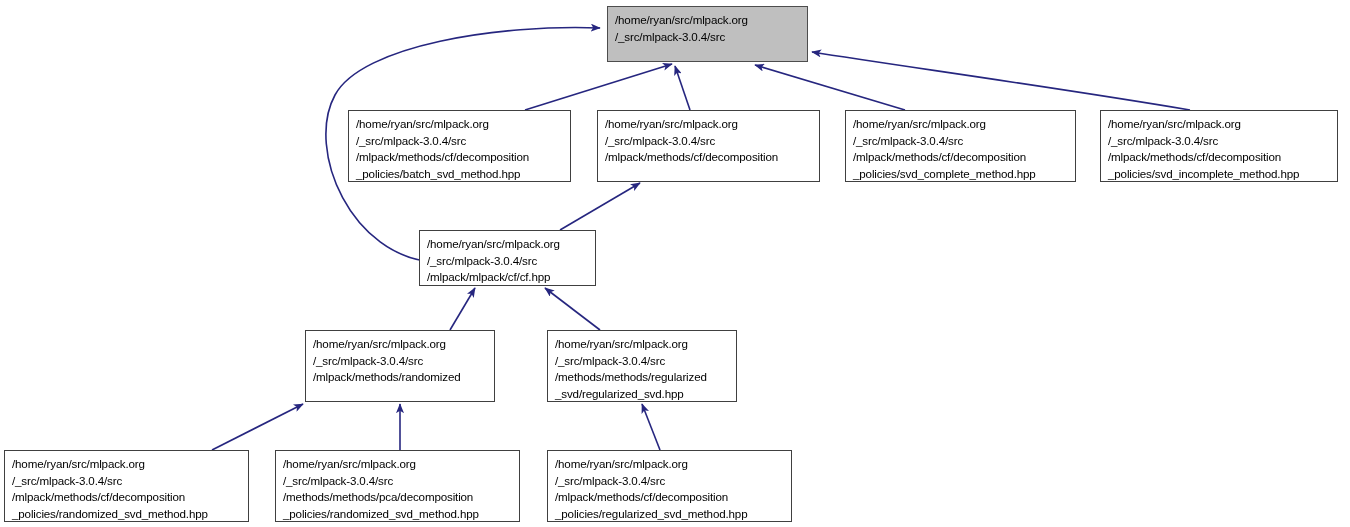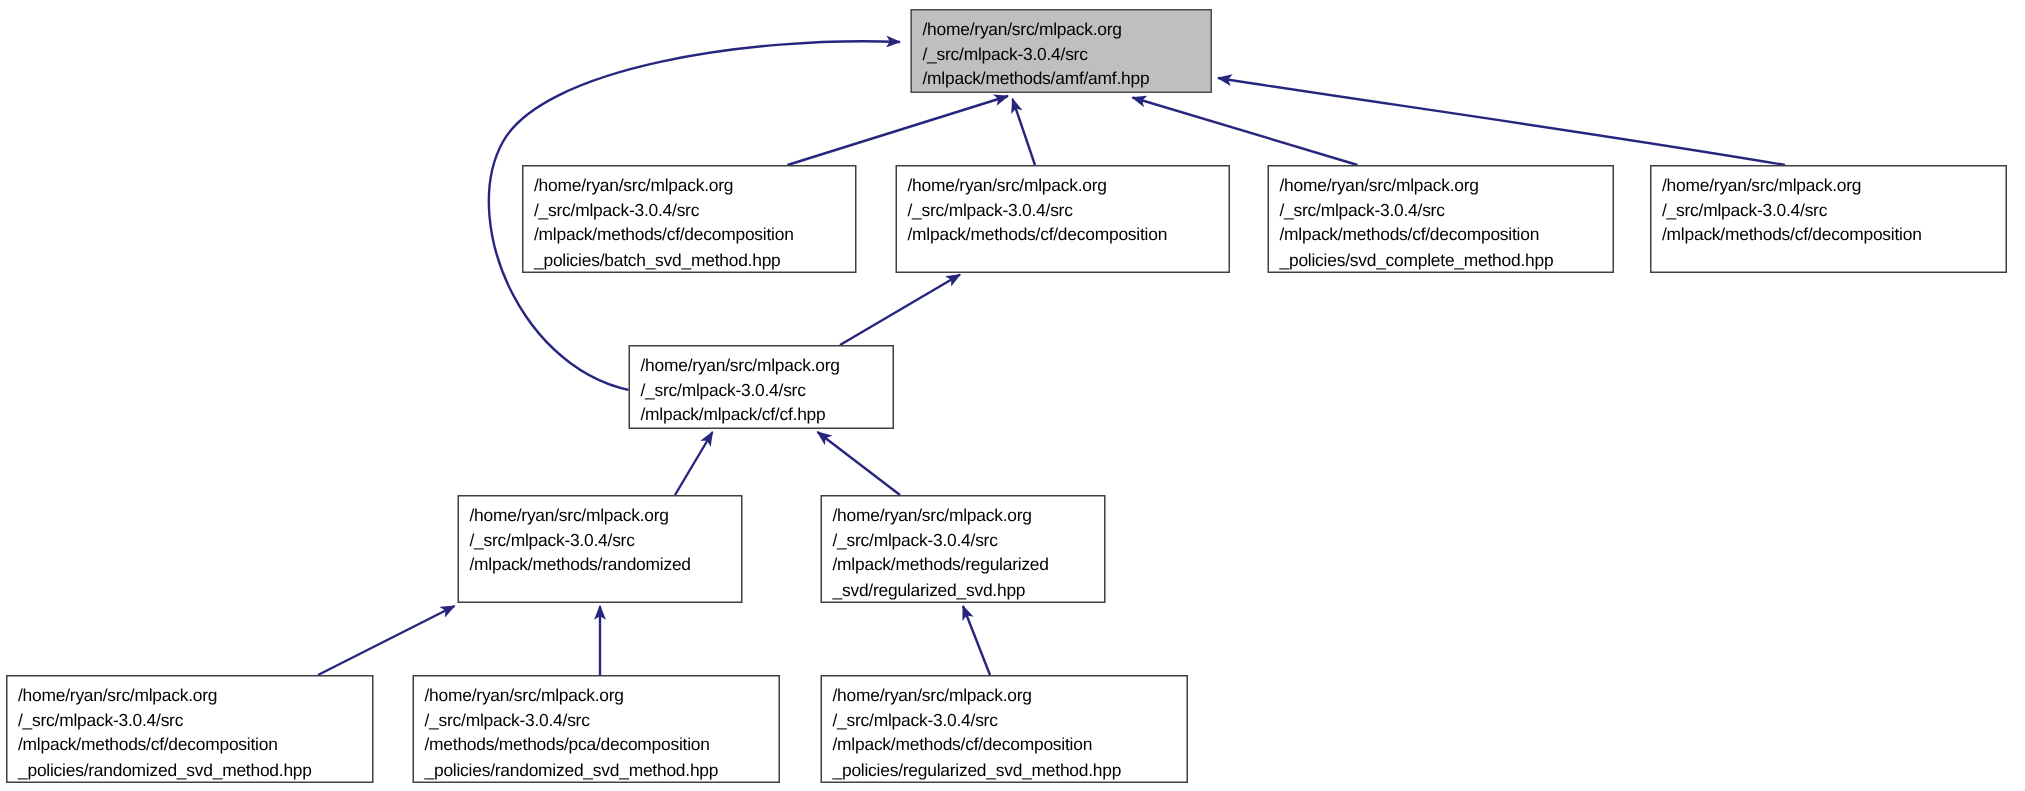--- a/index.html
+++ b/index.html
@@ -62,25 +62,25 @@
         <path d="M 1190,110 C 1060,88 900,66 812,52" marker-end="url(#arrowhead)"></path>
         <line x1="560" y1="230" x2="640" y2="183" marker-end="url(#arrowhead)"></line>
         <line x1="450" y1="330" x2="475" y2="288" marker-end="url(#arrowhead)"></line>
         <line x1="600" y1="330" x2="545" y2="288" marker-end="url(#arrowhead)"></line>
         <line x1="212" y1="450" x2="303" y2="404" marker-end="url(#arrowhead)"></line>
         <line x1="400" y1="450" x2="400" y2="404" marker-end="url(#arrowhead)"></line>
         <line x1="660" y1="450" x2="642" y2="404" marker-end="url(#arrowhead)"></line>
       </g>
   </svg>
   <div id="nodes-group">
-      <div class="node root" style="left: 607px; top: 6px; width: 201px; height: 56px;"><span class="node-line">/home/ryan/src/mlpack.org</span><span class="node-line">/_src/mlpack-3.0.4/src</span><span class="node-line">/mlpack/methods/amf/amf.hpp</span></div>
+      <div class="node root" style="left: 607px; top: 6px; width: 201px; height: 56px;"><span class="node-line">/home/ryan/src/mlpack.org</span><span class="node-line">/_src/mlpack-3.0.4/src</span></div>
       <div class="node" style="left: 348px; top: 110px; width: 223px; height: 72px;"><span class="node-line">/home/ryan/src/mlpack.org</span><span class="node-line">/_src/mlpack-3.0.4/src</span><span class="node-line">/mlpack/methods/cf/decomposition</span><span class="node-line">_policies/batch_svd_method.hpp</span></div>
       <div class="node" style="left: 597px; top: 110px; width: 223px; height: 72px;"><span class="node-line">/home/ryan/src/mlpack.org</span><span class="node-line">/_src/mlpack-3.0.4/src</span><span class="node-line">/mlpack/methods/cf/decomposition</span></div>
       <div class="node" style="left: 845px; top: 110px; width: 231px; height: 72px;"><span class="node-line">/home/ryan/src/mlpack.org</span><span class="node-line">/_src/mlpack-3.0.4/src</span><span class="node-line">/mlpack/methods/cf/decomposition</span><span class="node-line">_policies/svd_complete_method.hpp</span></div>
-      <div class="node" style="left: 1100px; top: 110px; width: 238px; height: 72px;"><span class="node-line">/home/ryan/src/mlpack.org</span><span class="node-line">/_src/mlpack-3.0.4/src</span><span class="node-line">/mlpack/methods/cf/decomposition</span></div>
+      <div class="node" style="left: 1100px; top: 110px; width: 238px; height: 72px;"><span class="node-line">/home/ryan/src/mlpack.org</span><span class="node-line">/_src/mlpack-3.0.4/src</span><span class="node-line">/mlpack/methods/cf/decomposition</span><span class="node-line">_policies/svd_incomplete_method.hpp</span></div>
       <div class="node" style="left: 419px; top: 230px; width: 177px; height: 56px;"><span class="node-line">/home/ryan/src/mlpack.org</span><span class="node-line">/_src/mlpack-3.0.4/src</span><span class="node-line">/mlpack/mlpack/cf/cf.hpp</span></div>
       <div class="node" style="left: 305px; top: 330px; width: 190px; height: 72px;"><span class="node-line">/home/ryan/src/mlpack.org</span><span class="node-line">/_src/mlpack-3.0.4/src</span><span class="node-line">/mlpack/methods/randomized</span></div>
-      <div class="node" style="left: 547px; top: 330px; width: 190px; height: 72px;"><span class="node-line">/home/ryan/src/mlpack.org</span><span class="node-line">/_src/mlpack-3.0.4/src</span><span class="node-line">/mlpack/methods/regularized</span><span class="node-line">_svd/regularized_svd.hpp</span></div>
+      <div class="node" style="left: 547px; top: 330px; width: 190px; height: 72px;"><span class="node-line">/home/ryan/src/mlpack.org</span><span class="node-line">/_src/mlpack-3.0.4/src</span><span class="node-line">/methods/methods/regularized</span><span class="node-line">_svd/regularized_svd.hpp</span></div>
       <div class="node" style="left: 4px; top: 450px; width: 245px; height: 72px;"><span class="node-line">/home/ryan/src/mlpack.org</span><span class="node-line">/_src/mlpack-3.0.4/src</span><span class="node-line">/mlpack/methods/cf/decomposition</span><span class="node-line">_policies/randomized_svd_method.hpp</span></div>
       <div class="node" style="left: 275px; top: 450px; width: 245px; height: 72px;"><span class="node-line">/home/ryan/src/mlpack.org</span><span class="node-line">/_src/mlpack-3.0.4/src</span><span class="node-line">/methods/methods/pca/decomposition</span><span class="node-line">_policies/randomized_svd_method.hpp</span></div>
       <div class="node" style="left: 547px; top: 450px; width: 245px; height: 72px;"><span class="node-line">/home/ryan/src/mlpack.org</span><span class="node-line">/_src/mlpack-3.0.4/src</span><span class="node-line">/mlpack/methods/cf/decomposition</span><span class="node-line">_policies/regularized_svd_method.hpp</span></div>
     </div>
 </div>
 
 </body></html>

